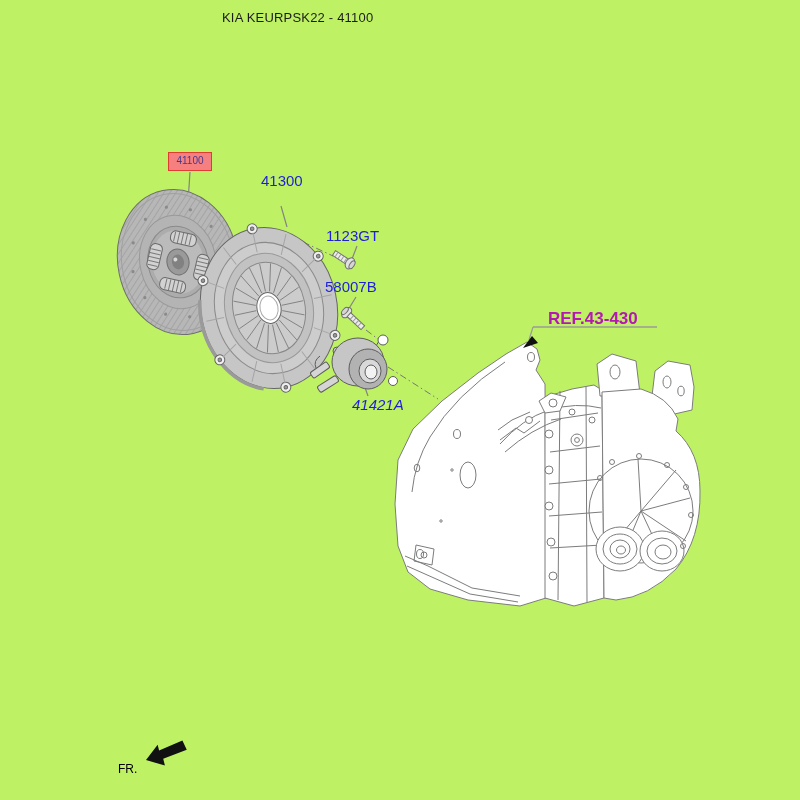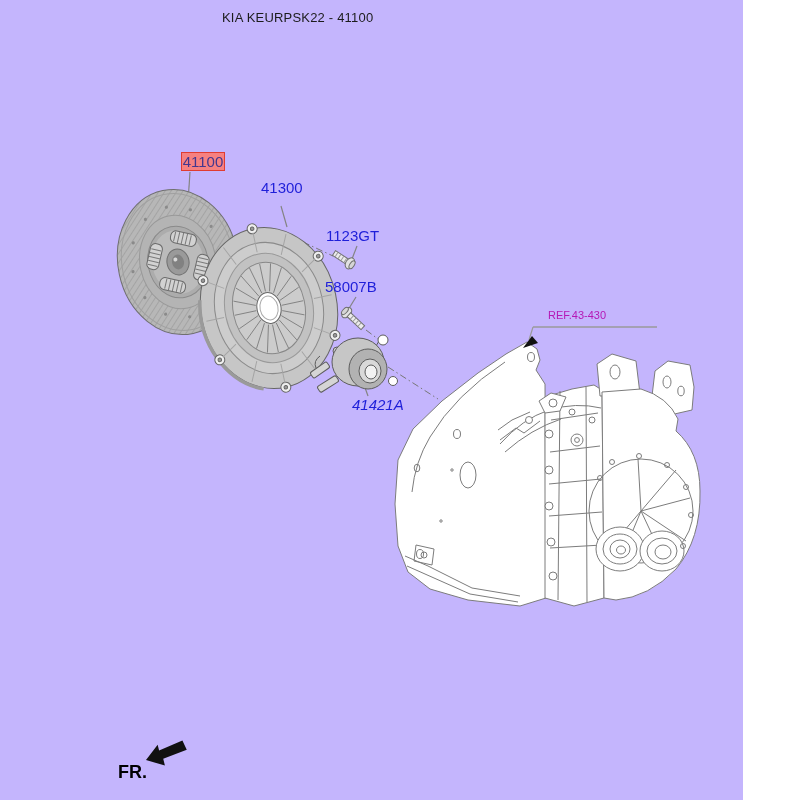--- a/index.html
+++ b/index.html
@@ -1,40 +1,40 @@
 <!DOCTYPE html>
 <html><head>
 <meta charset="utf-8">
 <style>
   html,body{margin:0;padding:0;background:#ffffff;}
   .canvas{
-    position:relative;width:743px;height:800px;background:#c4b5fd;overflow:hidden;
+    position:relative;width:800px;height:800px;background:#bef264;overflow:hidden;
     font-family:"Liberation Sans", sans-serif;
   }
   .drawing{position:absolute;left:0;top:0;}
   .page-title{
     position:absolute;left:222px;top:10px;font-size:13px;color:#1c1c1c;
     letter-spacing:.2px;white-space:nowrap;
   }
   .part-label{
     position:absolute;font-size:15px;color:#1f1fd9;white-space:nowrap;
     line-height:1.05;cursor:pointer;
   }
   .part-label.highlighted{
-    left:181px;top:152px;width:44px;height:19px;box-sizing:border-box;
+    left:168px;top:152px;width:44px;height:19px;box-sizing:border-box;
     background:#f68080;border:1.6px solid #e03c31;color:#45378f;
-    font-size:15px;display:flex;align-items:center;justify-content:center;
+    font-size:10px;display:flex;align-items:center;justify-content:center;
     overflow:hidden;
   }
   .ref-label{
-    position:absolute;left:548px;top:309px;font-size:11px;color:#b517b5;
-    white-space:nowrap;cursor:pointer;
+    position:absolute;left:548px;top:309px;font-size:17px;color:#b517b5;
+    white-space:nowrap;cursor:pointer;font-weight:bold;
   }
   .fr-label{
-    position:absolute;left:118px;top:762px;font-size:18px;font-weight:700;color:#000;
+    position:absolute;left:118px;top:762px;font-size:12px;font-weight:400;color:#000;
   }
 </style>
 </head>
 <body>
 
 <div class="canvas">
 
   <div class="page-title">KIA KEURPSK22 - 41100</div>
 
   <svg class="drawing" width="800" height="800" viewBox="0 0 800 800">
@@ -232,21 +232,21 @@
       <polygon points="523,348 532,336 538,343" fill="#111"></polygon>
     </g>
 
     <g transform="translate(146,760) rotate(-14)">
       <path d="M0,0 L15,-12 L15,-6 L40,-10 L42,0 L17,3 L17,10 Z" fill="#111"></path>
     </g>
   </svg>
 
   <div class="part-label highlighted">41100</div>
 
-  <div class="part-label" style="left:261px;top:180px;">41300</div>
+  <div class="part-label" style="left:261px;top:173px;">41300</div>
 
   <div class="part-label" style="left:326px;top:228px;text-align:right;">1123GT</div>
 
   <div class="part-label" style="left:325px;top:279px;">58007B</div>
 
   <div class="part-label" style="left:352px;top:397px;font-style:italic;">41421A</div>
 
   <div class="ref-label">REF.43-430</div>
 
   <div class="fr-label">FR.</div>

